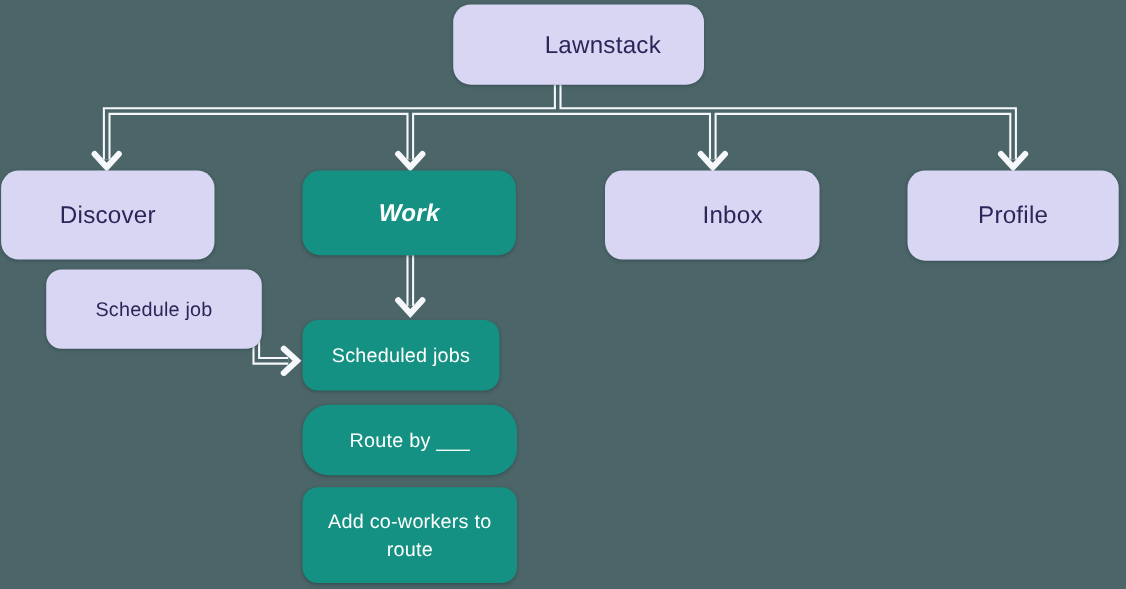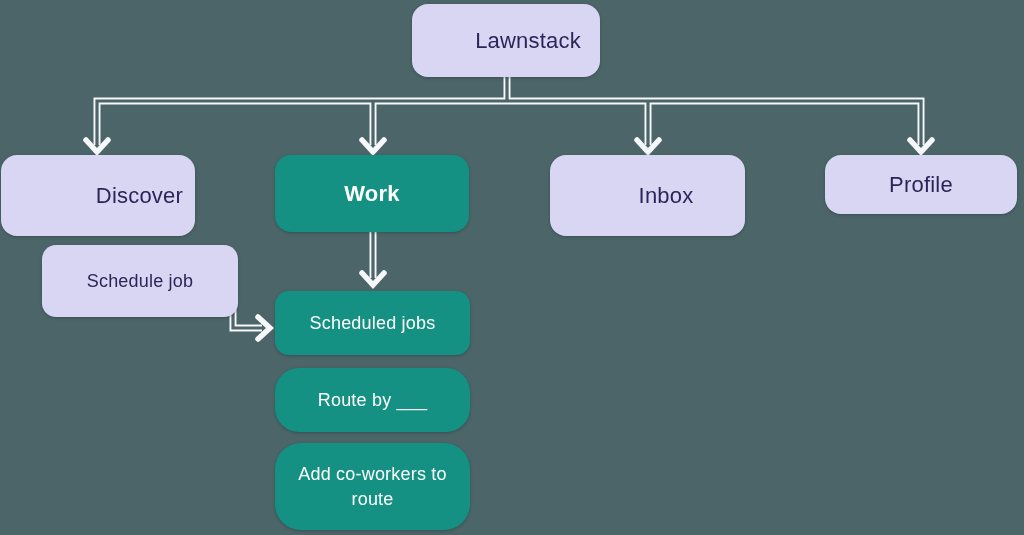--- a/index.html
+++ b/index.html
@@ -44,29 +44,29 @@
     cursor: pointer;
   }
   .node.lavender { background: var(--node-lavender); color: var(--text-dark); }
   .node.teal     { background: var(--node-teal);     color: var(--text-light); }
   .node .label { letter-spacing: 0.2px; line-height: 1.35; padding: 0 12px; }
 
   .lg .label { font-size: 22px; font-weight: 500; }
   .sm .label { font-size: 18px; font-weight: 400; }
   .bold .label { font-weight: 700; }
 
-  [data-name="node-lawnstack"]      { left: 412px; top: 4px;   width: 188px; height: 73px; padding-left: 44px; }
-  [data-name="node-discover"]       { left: 1px;   top: 155px; width: 194px; height: 81px; justify-content: flex-end; }
-  [data-name="node-work"]           { left: 275px; top: 155px; width: 194px; height: 77px; }
+  [data-name="node-lawnstack"]      { left: 412px; top: 4px;   width: 228px; height: 73px; padding-left: 44px; }
+  [data-name="node-discover"]       { left: 1px;   top: 155px; width: 194px; height: 81px; }
+  [data-name="node-work"]           { left: 275px; top: 155px; width: 194px; height: 77px; font-style: italic; }
   [data-name="node-inbox"]          { left: 550px; top: 155px; width: 195px; height: 81px; padding-left: 37px; }
-  [data-name="node-profile"]        { left: 825px; top: 155px; width: 192px; height: 59px; }
+  [data-name="node-profile"]        { left: 825px; top: 155px; width: 192px; height: 82px; }
   [data-name="node-schedule-job"]   { left: 1px;   top: 245px; width: 196px; height: 72px; border-radius: 14px; margin-left: 41px; }
-  [data-name="node-scheduled-jobs"] { left: 275px; top: 291px; width: 195px; height: 64px; border-radius: 14px; }
+  [data-name="node-scheduled-jobs"] { left: 275px; top: 291px; width: 179px; height: 64px; border-radius: 14px; }
   [data-name="node-route-by"]       { left: 275px; top: 368px; width: 195px; height: 64px; border-radius: 24px; }
-  [data-name="node-add-coworkers"]  { left: 275px; top: 443px; width: 195px; height: 87px; border-radius: 26px; }
+  [data-name="node-add-coworkers"]  { left: 275px; top: 443px; width: 195px; height: 87px; border-radius: 14px; }
 </style>
 </head>
 <body>
 
 <div class="canvas" data-name="diagram-canvas">
 
   <svg class="connectors" data-name="connector-lines" width="1024" height="535" viewBox="0 0 1024 535" aria-hidden="true">
 
     <g data-name="connector-outer-strokes">
       <path class="conn-outer" d="M507 77 V101"></path>

